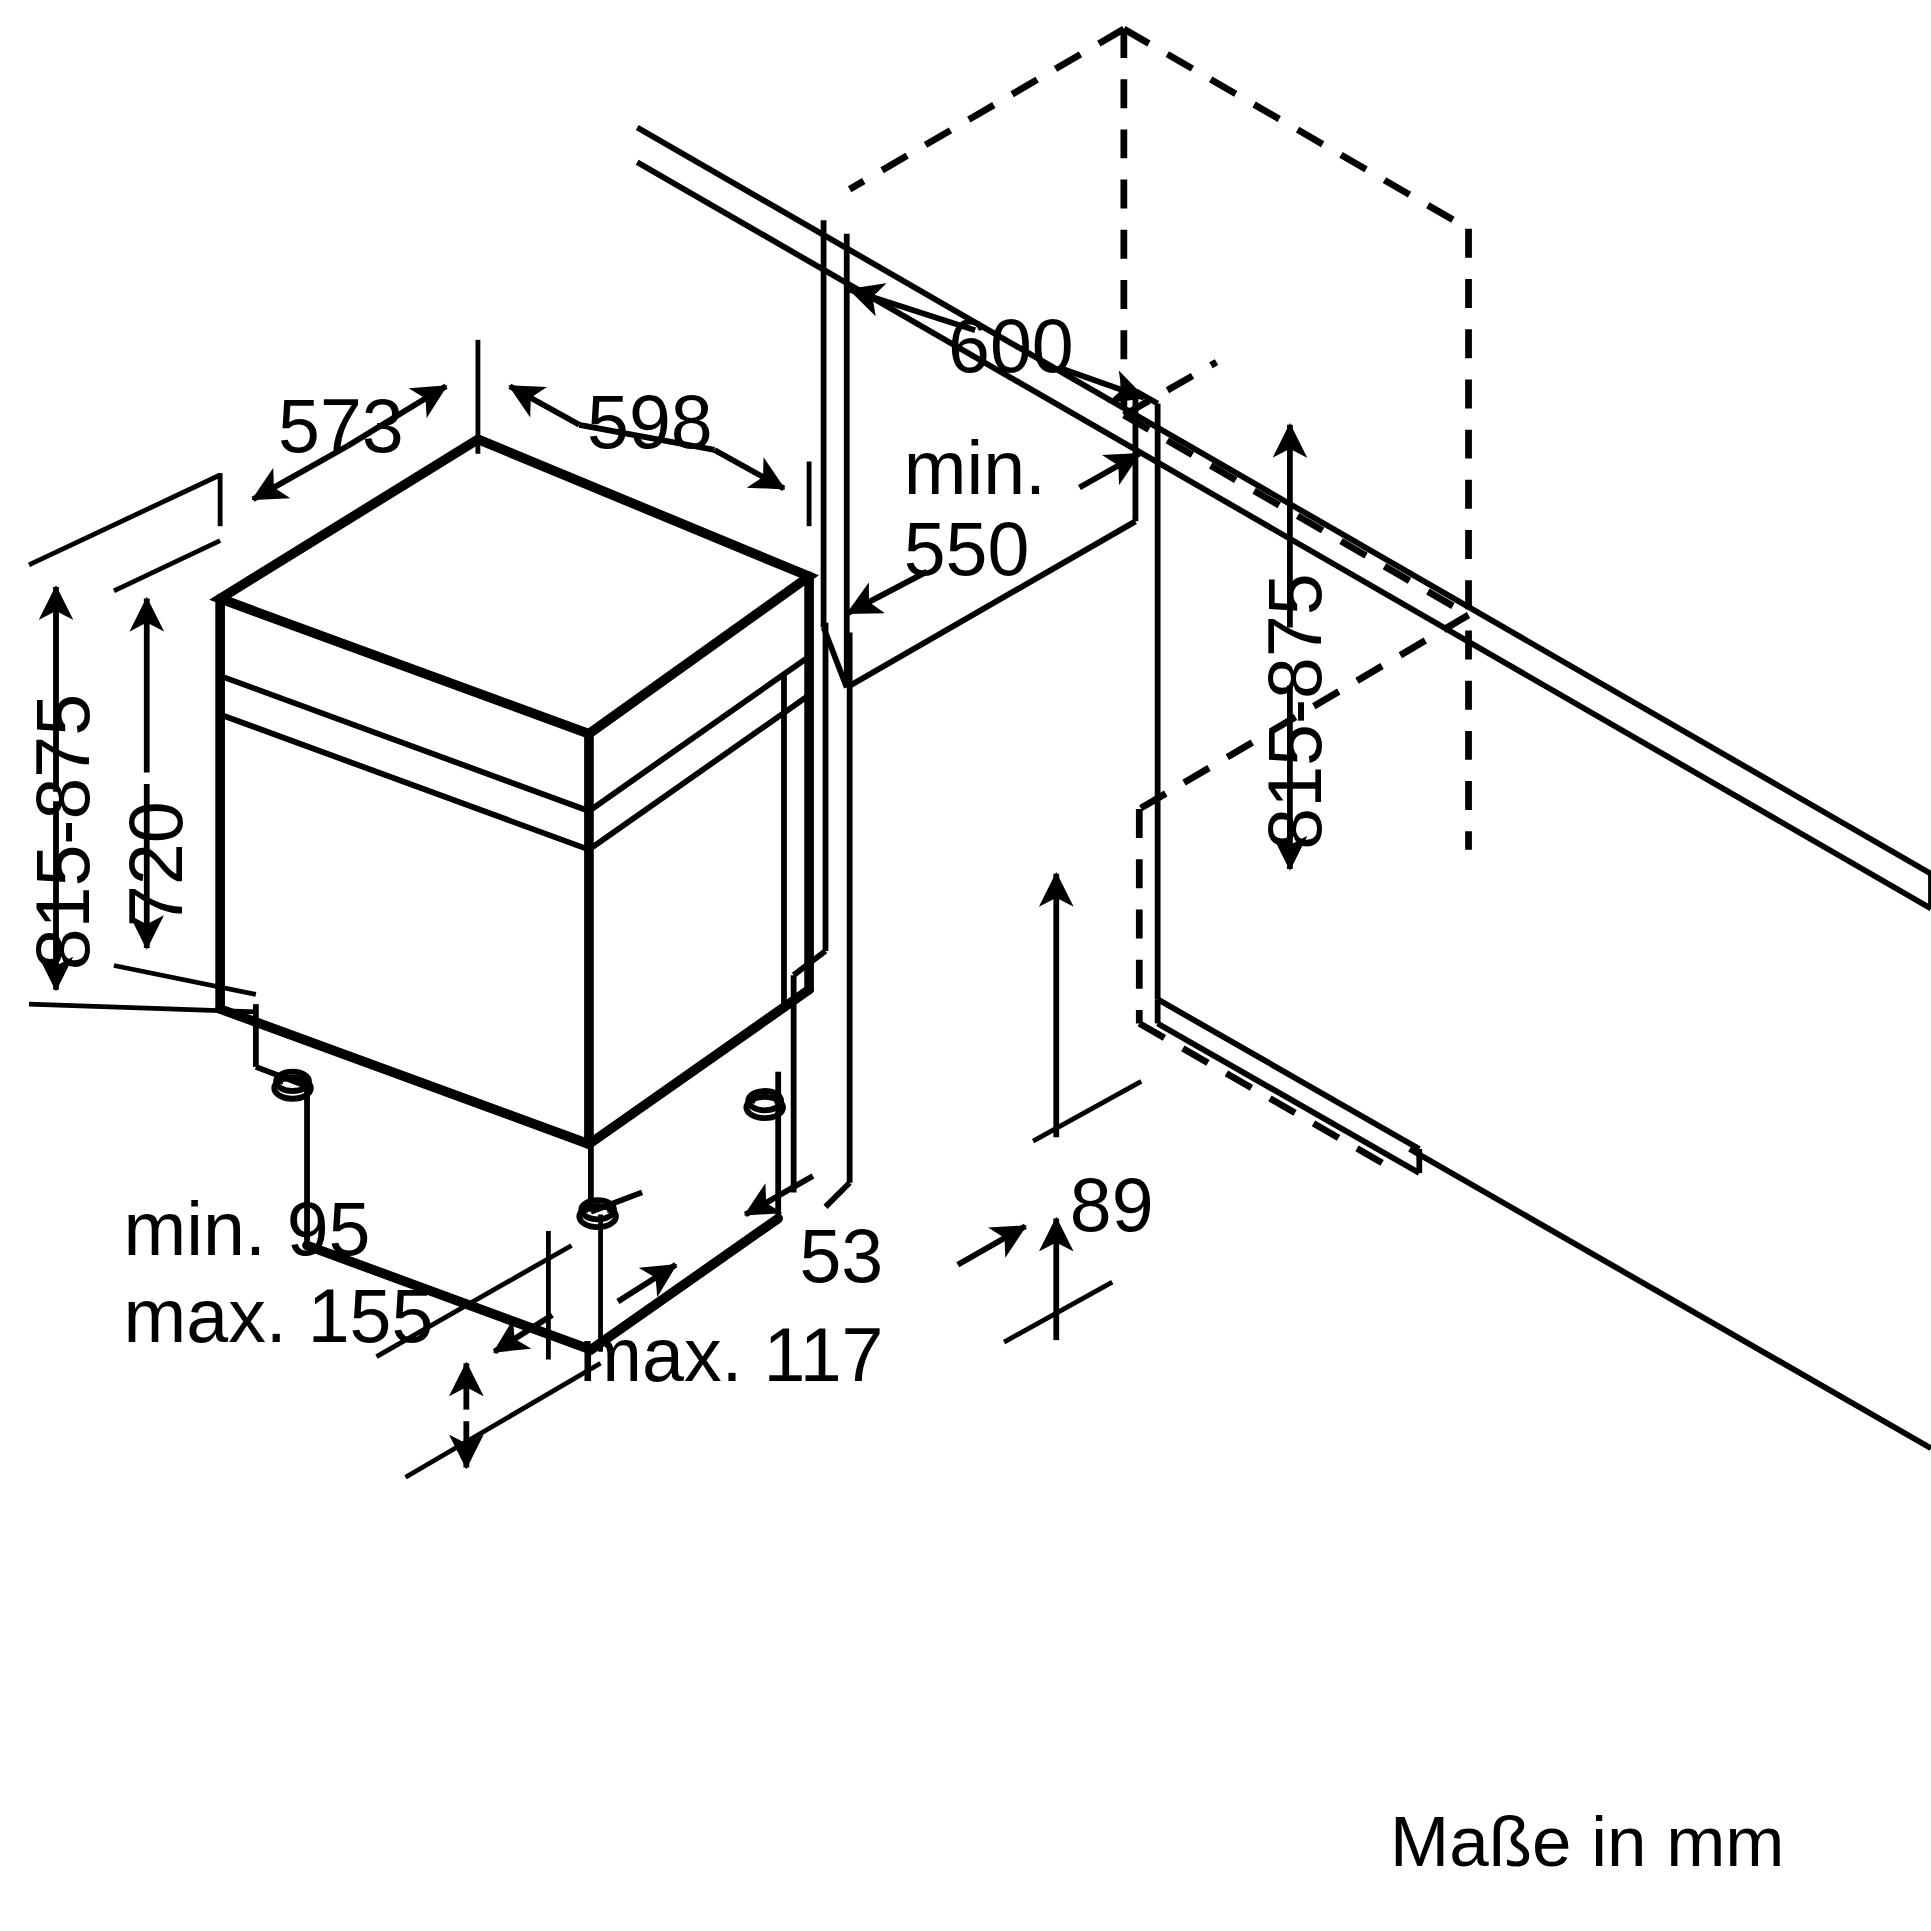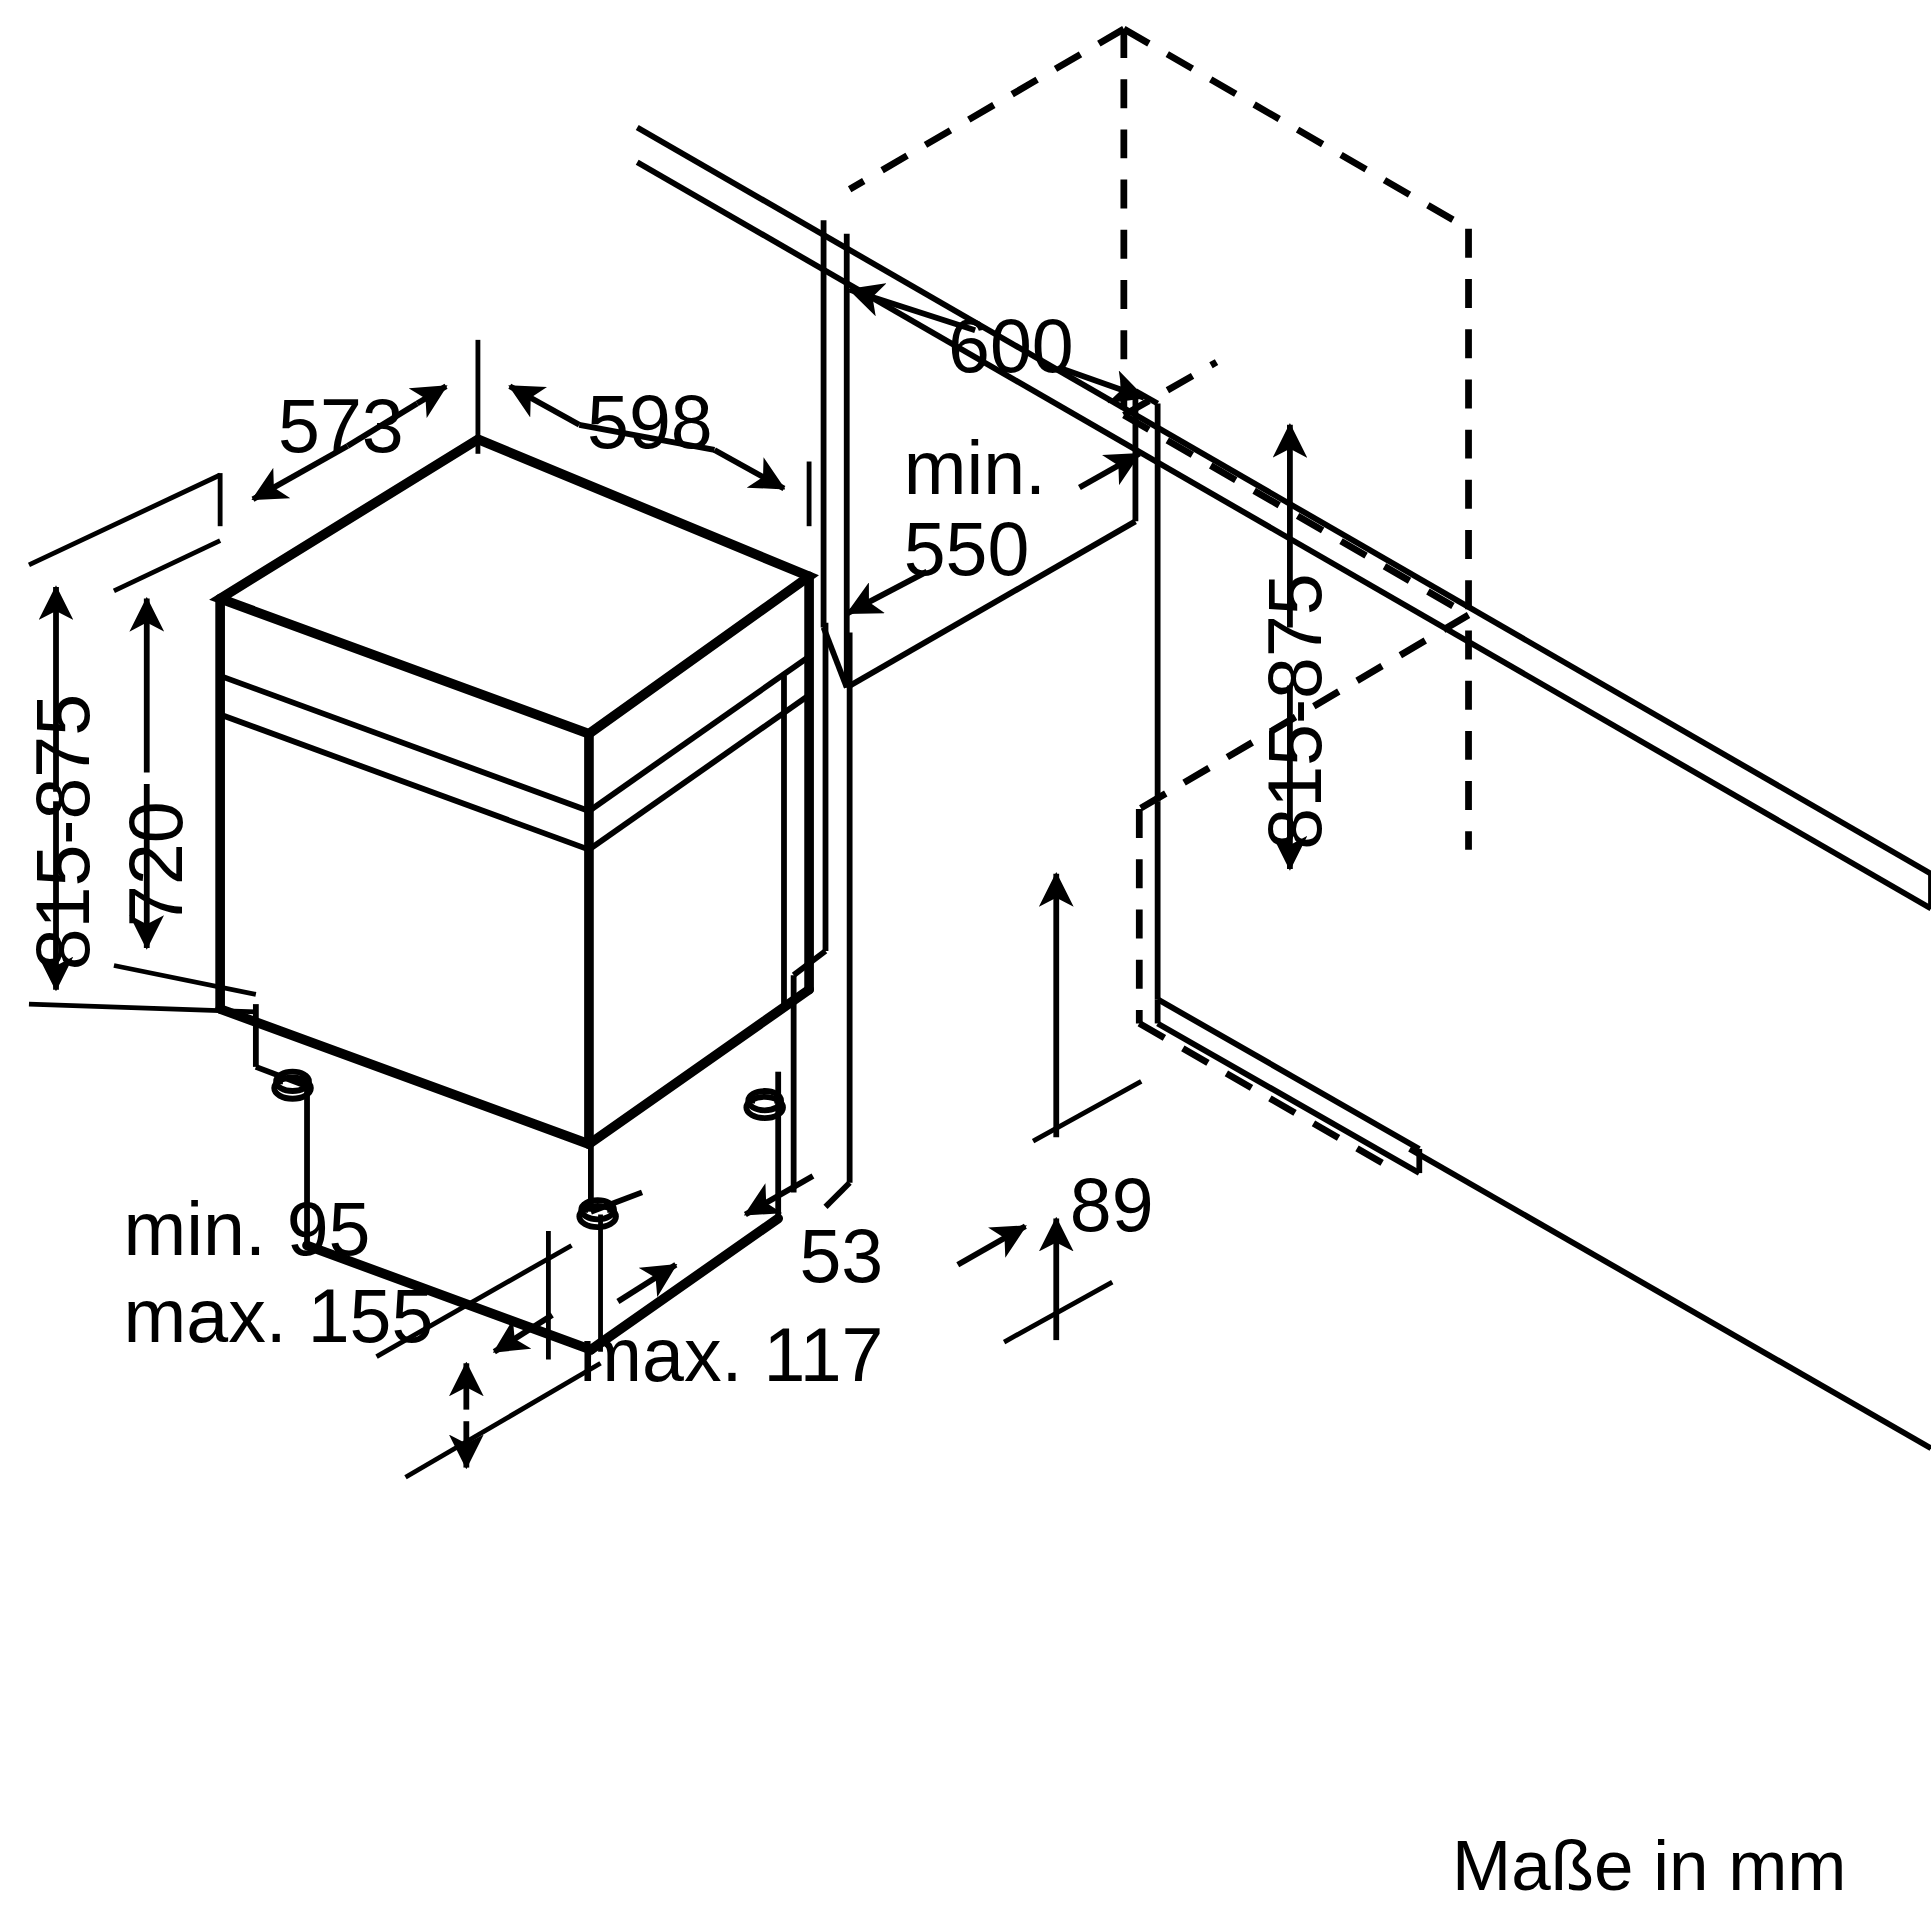--- a/index.html
+++ b/index.html
@@ -218,18 +218,18 @@
   <g>
     <path class="extline" d="M568,1275 L568,1408"></path>
     <path class="extline" d="M622,1258 L622,1400"></path>
     <path class="dimline" marker-start="url(#arr)" d="M700,1310 L640,1348"></path>
     <path class="dimline" marker-start="url(#arr)" d="M512,1400 L572,1362"></path>
   </g>
   <text class="lbl" x="600" y="1430">max. 117</text>
 
 </svg>
 
-<div style="position:absolute;left:1452px;top:1806px;white-space:nowrap;margin-top:24px;">
+<div style="position:absolute;left:1390px;top:1806px;white-space:nowrap;">
   <span class="lbl-note" style="font-size:71px;line-height:1;">Maße in mm</span>
 </div>
 
 </div>
 
 
 </body></html>

